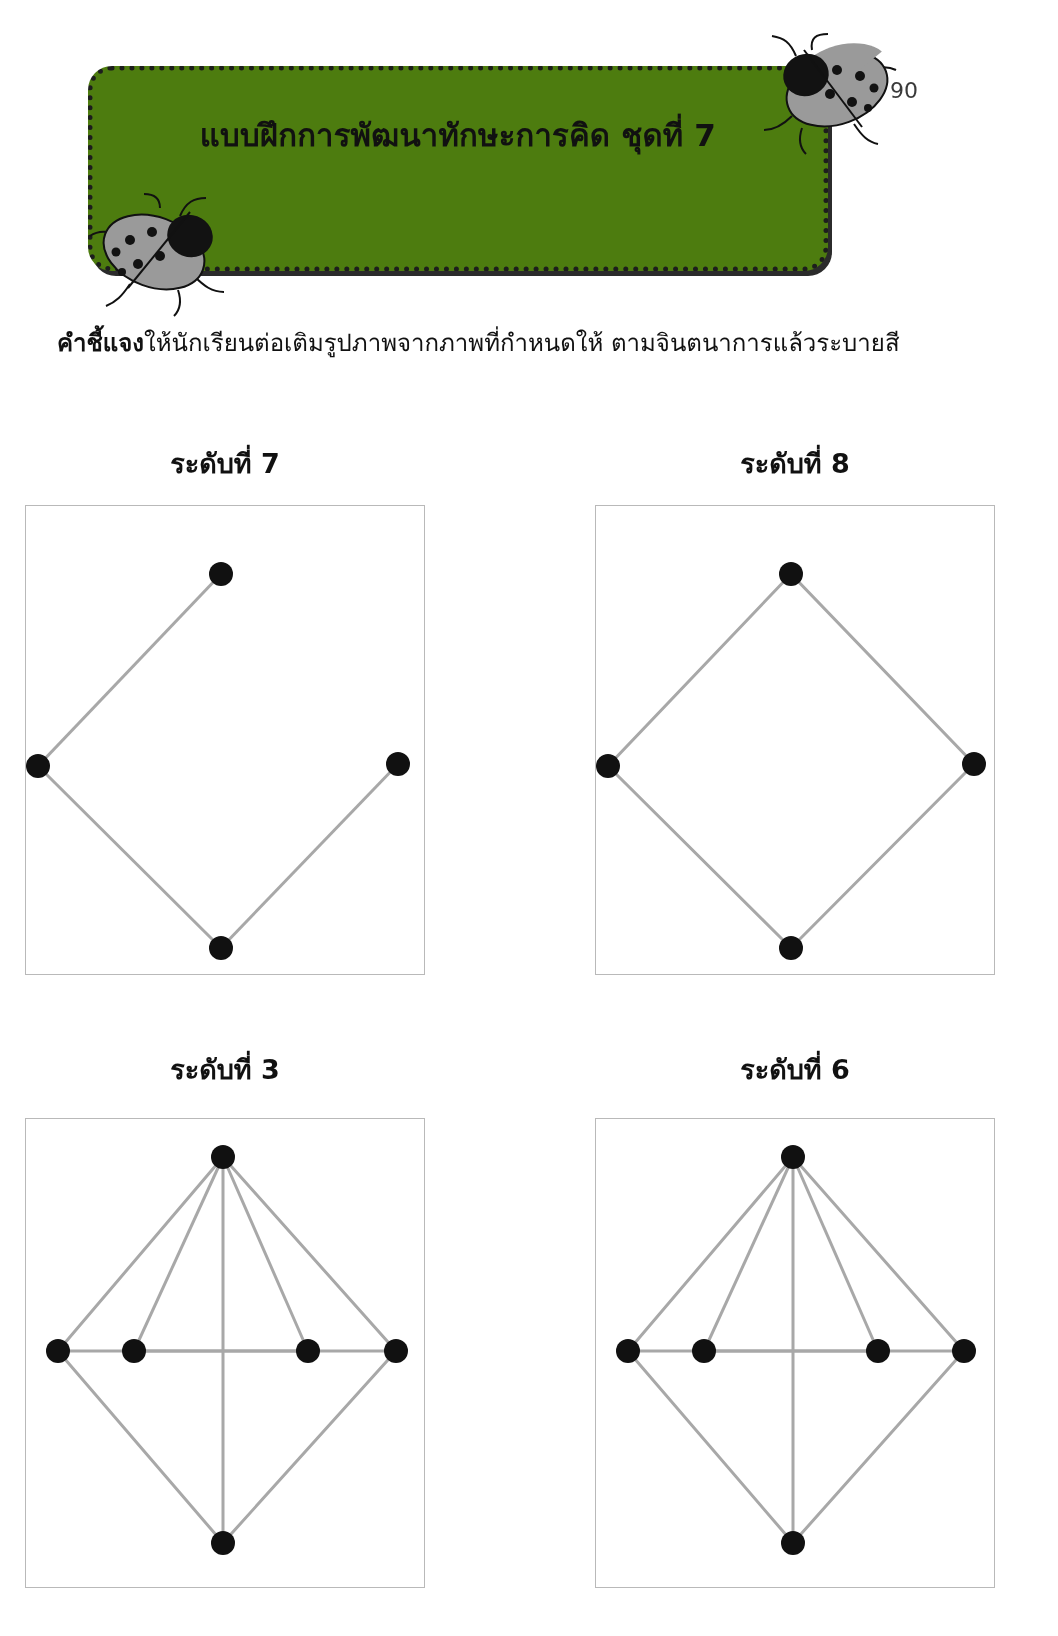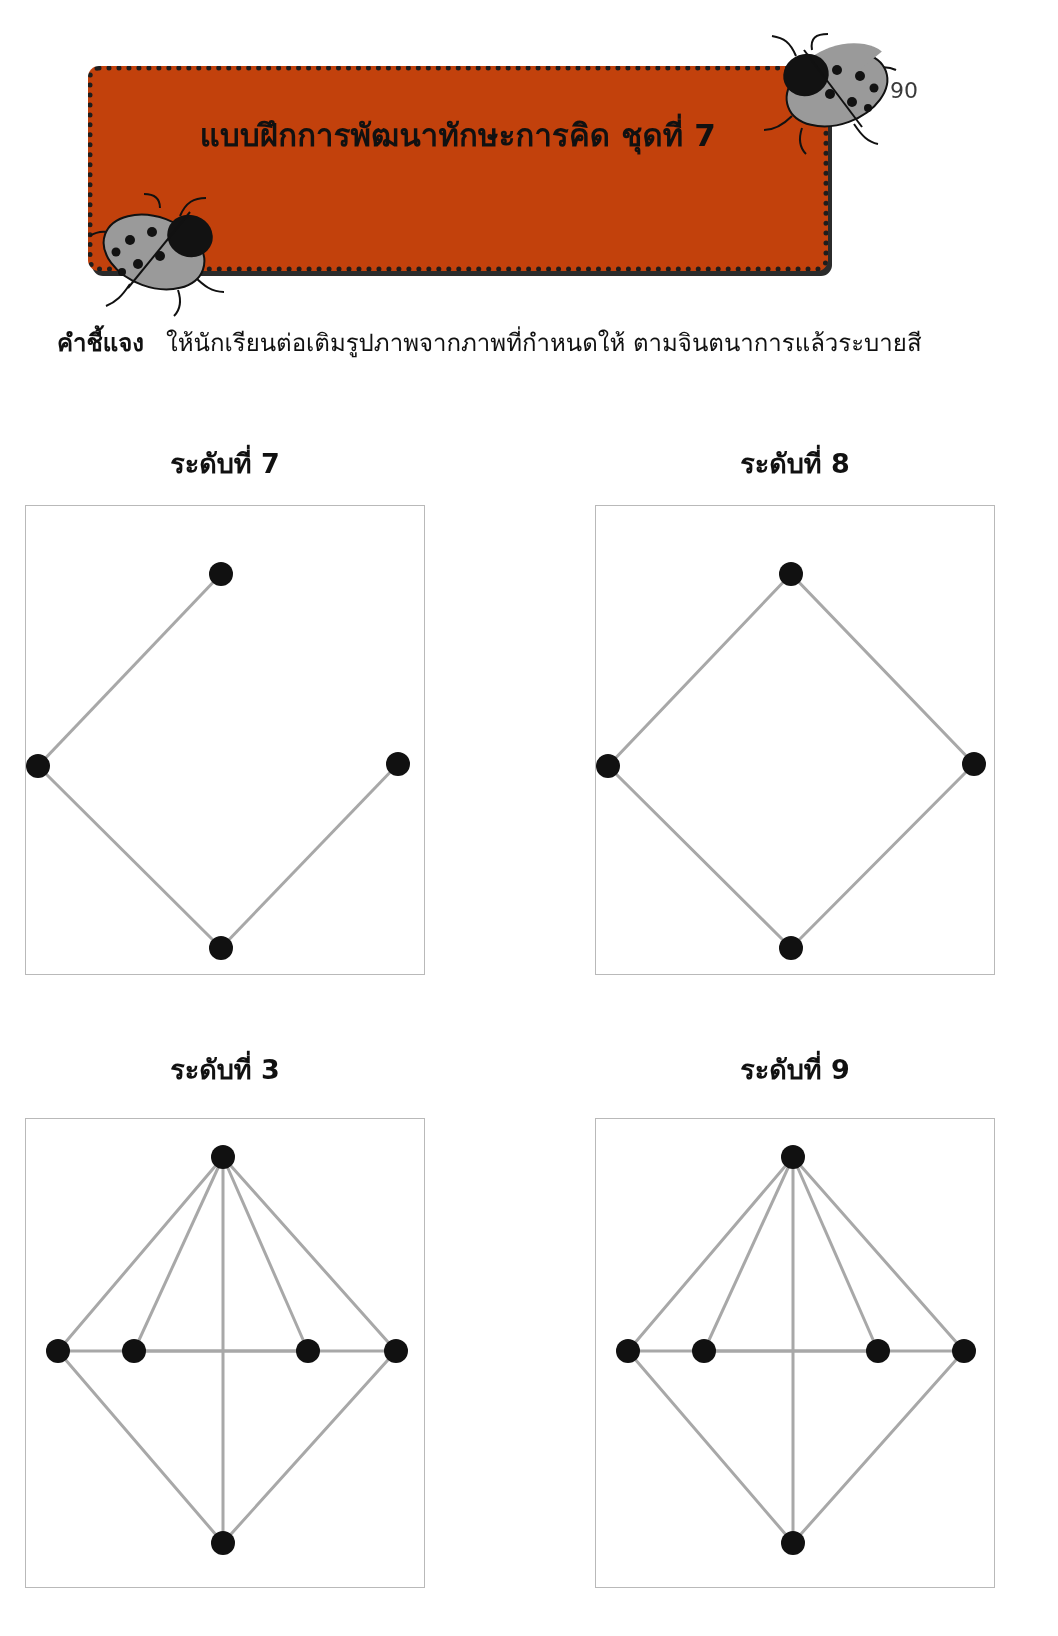--- a/index.html
+++ b/index.html
@@ -23,23 +23,23 @@
     top: 22px;
     width: 835px;
     height: 278px;
   }
   .banner-box {
     position: absolute;
     left: 46px;
     top: 44px;
     width: 740px;
     height: 205px;
-    background: #c2410c;
+    background: #4d7c0f;
     border: 5px dotted #1d1d1d;
-    border-radius: 11px;
+    border-radius: 24px;
     box-shadow: 4px 5px 0 #2b2b2b;
     box-sizing: border-box;
   }
   .banner-title {
     position: absolute;
     left: 0;
     right: 0;
     top: 40px;
     text-align: center;
     font-size: 31px;
@@ -76,21 +76,20 @@
     position: absolute;
     left: 57px;
     top: 323px;
     width: 960px;
     font-size: 24px;
     color: #111;
     white-space: nowrap;
   }
   .instruction .label {
     font-weight: bold;
-    margin-right: 22px;
   }
 
   
   .fig-caption {
     position: absolute;
     font-size: 27px;
     font-weight: bold;
     color: #111;
     text-align: center;
     width: 400px;
@@ -229,21 +228,21 @@
       <circle cx="197" cy="38" r="12"></circle>
       <circle cx="32" cy="232" r="12"></circle>
       <circle cx="108" cy="232" r="12"></circle>
       <circle cx="282" cy="232" r="12"></circle>
       <circle cx="370" cy="232" r="12"></circle>
       <circle cx="197" cy="424" r="12"></circle>
     </g>
   </svg>
 </div>
 
-<div class="fig-caption cap-4">ระดับที่ 9</div>
+<div class="fig-caption cap-4">ระดับที่ 6</div>
 <div class="fig-box box-4">
   <svg width="398" height="468" viewBox="0 0 398 468">
     <g stroke="#a8a8a8" stroke-width="3" fill="none">
       <polygon points="197,38 32,232 197,424 368,232"></polygon>
       <line x1="197" y1="38" x2="108" y2="232"></line>
       <line x1="197" y1="38" x2="282" y2="232"></line>
       <line x1="197" y1="38" x2="197" y2="424"></line>
       <line x1="108" y1="232" x2="282" y2="232"></line>
       <line x1="32" y1="232" x2="368" y2="232"></line>
     </g>

